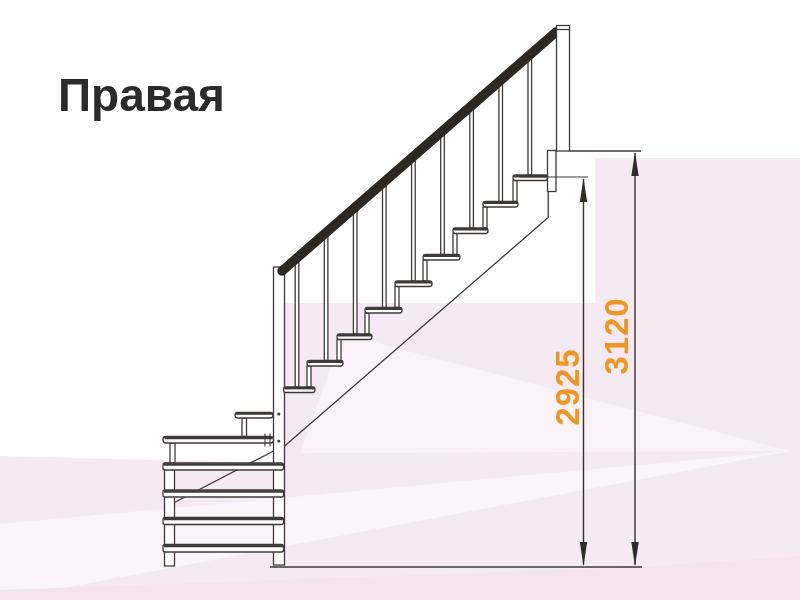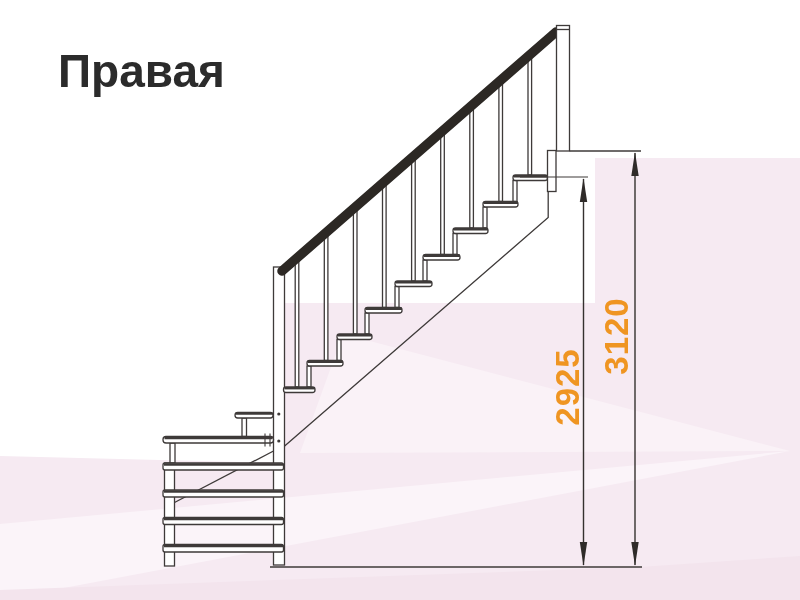--- a/index.html
+++ b/index.html
@@ -1,18 +1,18 @@
 <!DOCTYPE html>
 <html><head>
 <meta charset="utf-8">
 <style>
   html,body{margin:0;padding:0;width:800px;height:600px;overflow:hidden;background:#fff;}
   #stage{position:relative;width:800px;height:600px;font-family:"Liberation Sans",sans-serif;}
   #title{
-    position:absolute;left:58px;top:48px;
+    position:absolute;left:58px;top:72px;
     font-size:46px;font-weight:bold;color:#2b2b2b;line-height:1;letter-spacing:0px;
   }
   svg{position:absolute;left:0;top:0;}
   .dim-label{
     font-family:"Liberation Sans",sans-serif;
     font-size:33px;font-weight:bold;letter-spacing:1px;
   }
 </style>
 </head>
 <body>

